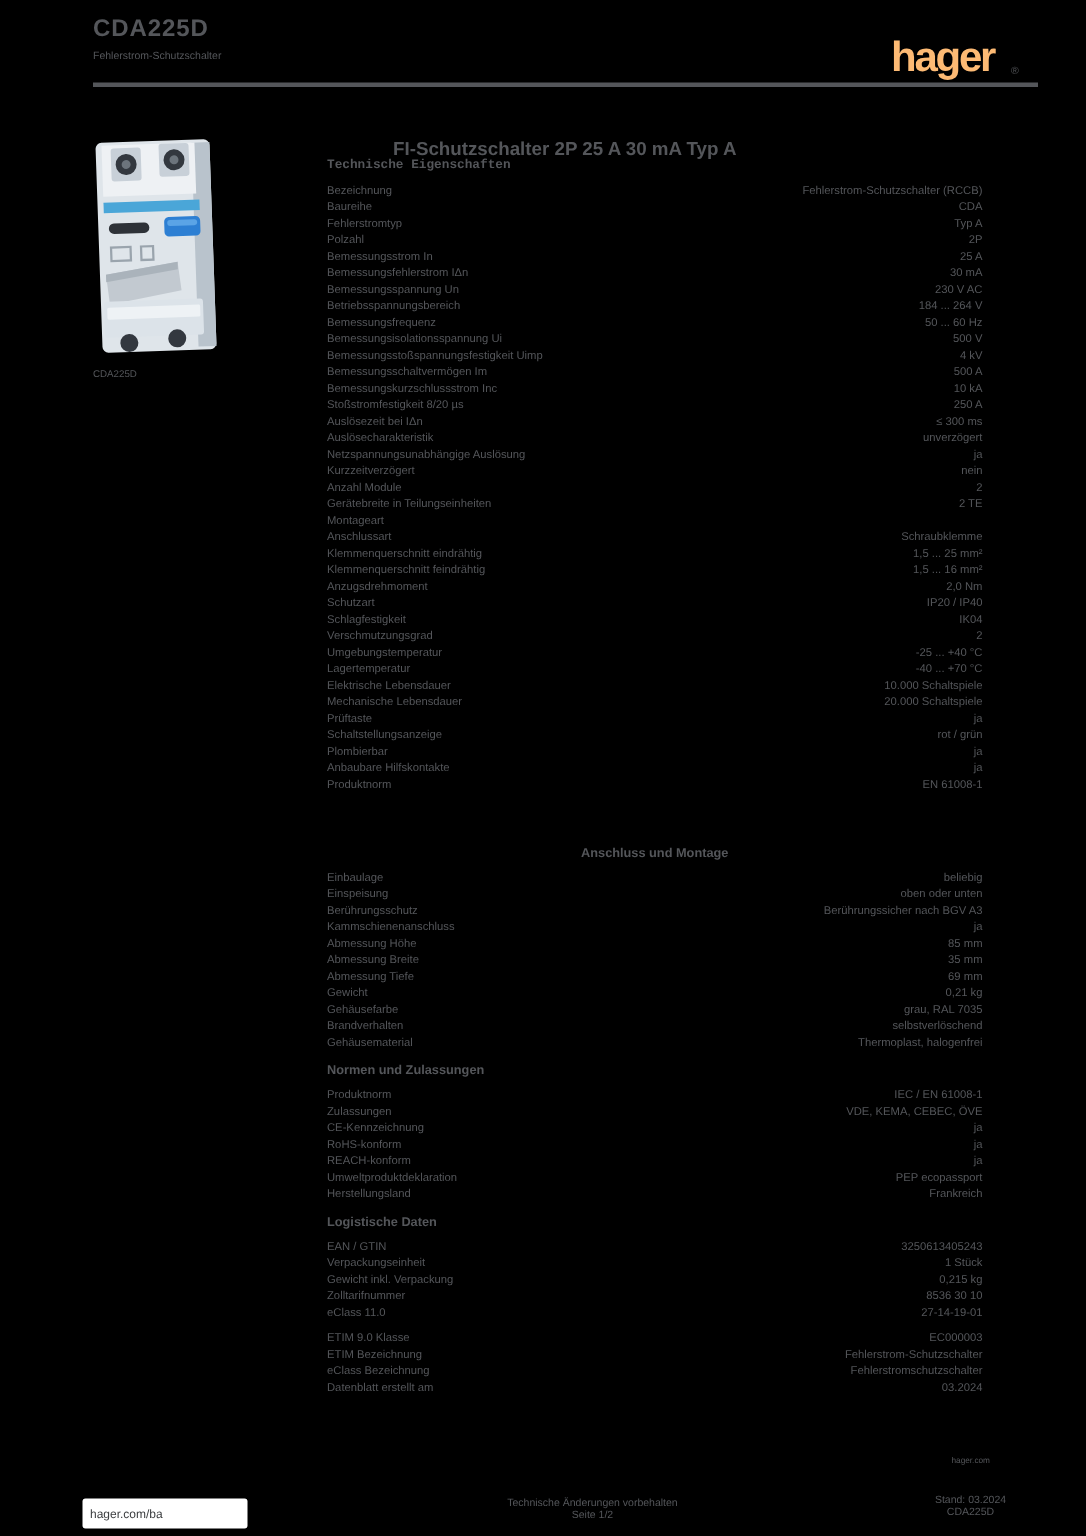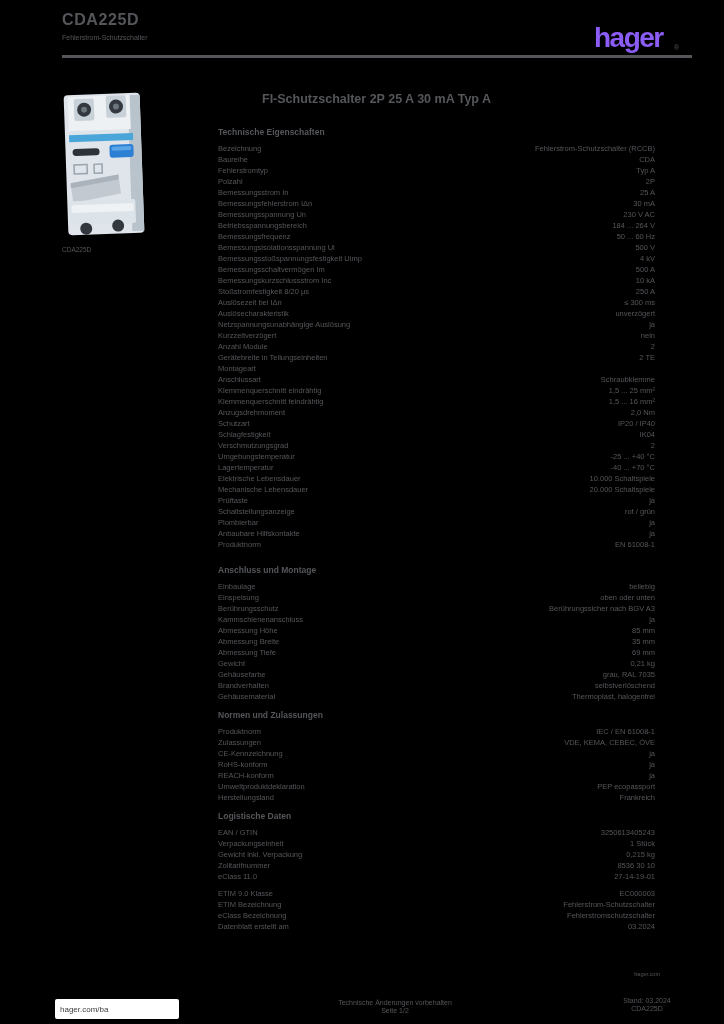--- a/index.html
+++ b/index.html
@@ -4,42 +4,42 @@
 <style>
   html,body{margin:0;padding:0;background:#000;}
   .page{position:relative;width:724px;height:1024px;background:#000;overflow:hidden;
         font-family:"Liberation Sans", sans-serif;color:#54565a;}
   
   .part-number{position:absolute;left:62px;top:11px;font-size:16px;font-weight:bold;
                letter-spacing:.6px;color:#54565a;}
   .header-subtitle{position:absolute;left:62px;top:34px;font-size:7px;color:#54565a;}
   .header-rule{position:absolute;left:62px;top:55px;width:630px;height:3px;background:#54565a;}
   .logo{position:absolute;left:594px;top:22px;font-size:28px;font-weight:bold;
-        letter-spacing:-1.5px;color:#8b5cf6;}
+        letter-spacing:-1.5px;color:#fdba74;}
   .logo-reg{position:absolute;left:674px;top:44px;font-size:7px;color:#54565a;}
   
   .product-img{position:absolute;left:60px;top:90px;width:88px;height:148px;}
   .img-caption{position:absolute;left:62px;top:246px;font-size:6.5px;color:#54565a;}
   
   .main{position:absolute;left:218px;top:92px;width:437px;}
   .title{font-size:12.5px;font-weight:bold;line-height:14px;color:#54565a;margin:0;padding-left:44px;}
   .section{margin:0;}
   .section h2{font-size:8.5px;font-weight:bold;color:#54565a;margin:0;line-height:9px;}
-  .sec-1 h2{margin-top:22px;}
-  .sec-2 h2{margin-top:16px;}
+  .sec-1 h2{font-family:Liberation Mono, monospace;}
+  .sec-2 h2{margin-top:36px;text-align:center;}
   .sec-3 h2,.sec-4 h2,.sec-5 h2{margin-top:9px;}
   .rows{margin-top:6px;}
   .row{display:flex;justify-content:space-between;align-items:flex-start;gap:10px;
        padding:1.5px 0;font-size:7.5px;line-height:8px;color:#54565a;}
   .row .lbl{max-width:46%;text-align:left;}
   .row .val{text-align:right;flex:1;}
   
   .footer-note-small{position:absolute;left:598px;top:971px;width:62px;text-align:right;
                      font-size:5.5px;color:#54565a;}
-  .footer-site{position:absolute;left:55px;top:999px;width:124px;height:20px;background:#fff;
+  .footer-site{position:absolute;left:55px;top:999px;width:110px;height:20px;background:#fff;
                border-radius:2px;display:flex;align-items:center;padding-left:5px;
                box-sizing:border-box;font-size:8px;color:#3c3e40;text-decoration:none;}
   .footer-center{position:absolute;left:290px;top:999px;width:210px;text-align:center;
                  font-size:7px;line-height:8px;color:#54565a;}
   .footer-right{position:absolute;left:608px;top:997px;width:78px;text-align:center;
                 font-size:7px;line-height:8px;color:#54565a;}
 </style>
 </head>
 <body>
 

